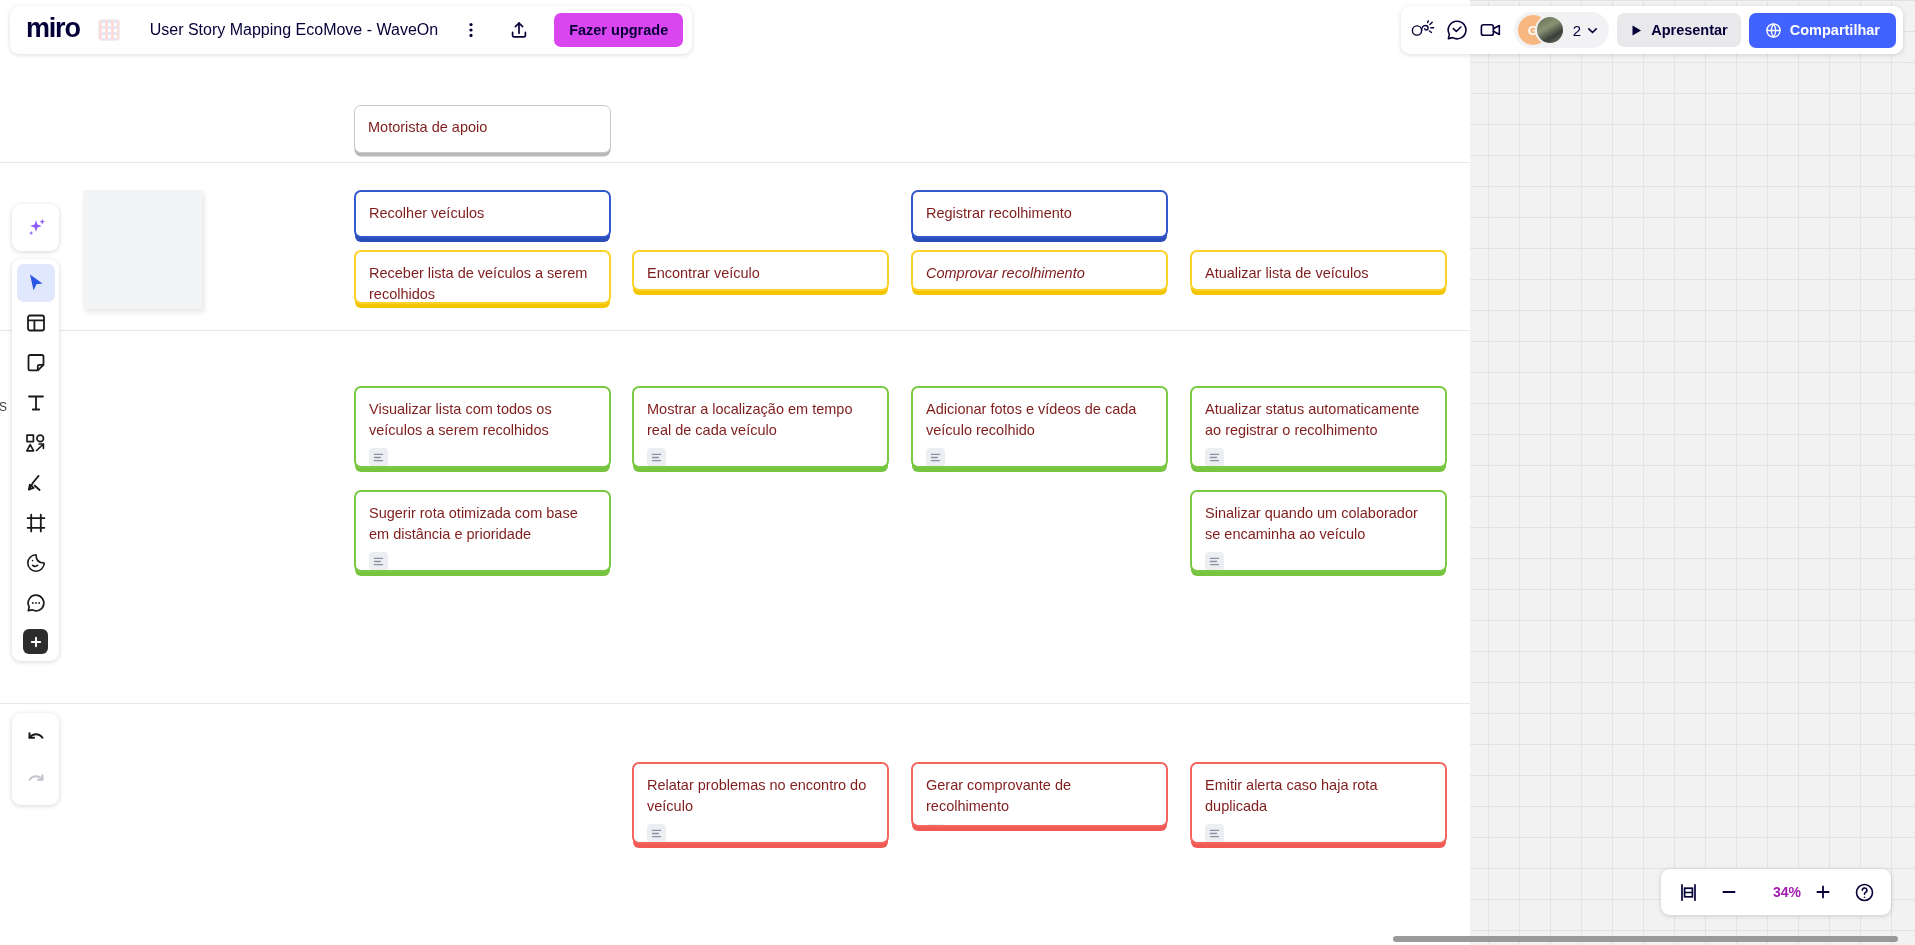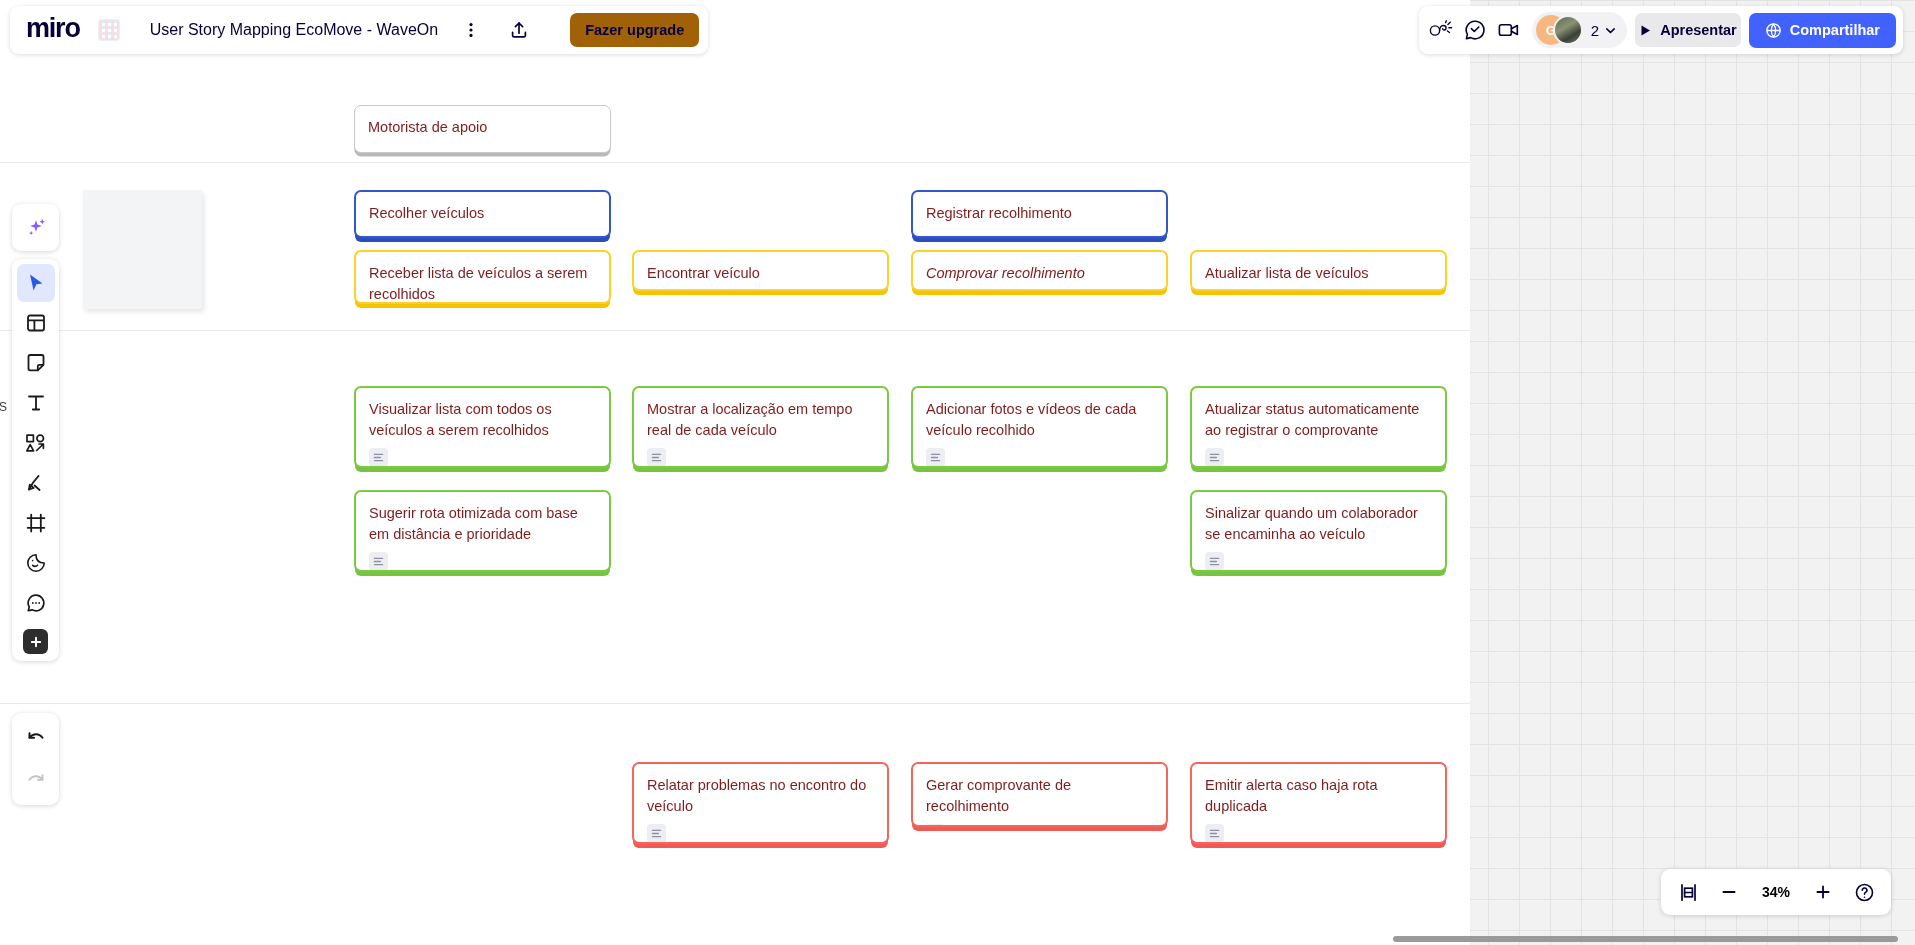--- a/index.html
+++ b/index.html
@@ -99,24 +99,24 @@
     background-size: 6px 6px;
     opacity: .9;
   }
   .board-title { font-size: 16px; color: #050038; white-space: nowrap; margin-left: 12px; }
   .icon-btn {
     width: 30px; height: 30px;
     display: flex; align-items: center; justify-content: center;
     border-radius: 6px; cursor: pointer; background: transparent; border: none;
   }
   .upgrade-btn {
-    background: #a16207; border: none; border-radius: 7px;
+    background: #d946ef; border: none; border-radius: 7px;
     font-family: "Liberation Sans", sans-serif;
     font-size: 14.5px; font-weight: 700; color: #050038;
-    padding: 9px 15px; cursor: pointer; margin-left: 18px;
+    padding: 9px 15px; cursor: pointer; margin-left: 2px;
   }
 
   .topbar-right {
     position: absolute; right: 12px; top: 6px;
     height: 48px;
     display: flex; align-items: center;
     background: #fff;
     border-radius: 9px;
     box-shadow: 0 1px 5px rgba(0,0,0,0.14);
     padding: 0 7px;
@@ -132,21 +132,21 @@
   .av1 { background: #f7b780; }
   .av2 { margin-left: -13px; border: 2px solid #f2f2f4; overflow: hidden;
          background: linear-gradient(150deg,#5d6b52 0%, #8a9274 40%, #3a3f38 70%, #6d7a60 100%); }
   .presence-count { font-size: 15px; color: #050038; margin: 0 5px 0 8px; font-weight: 500; }
 
   .present-btn {
     display: flex; align-items: center; gap: 8px;
     background: #e9e9ec; border: none; border-radius: 7px;
     font-family: "Liberation Sans", sans-serif;
     font-size: 14.5px; font-weight: 700; color: #050038;
-    padding: 9px 4px; cursor: pointer;
+    padding: 9px 13px; cursor: pointer;
   }
   .share-btn {
     display: flex; align-items: center; gap: 8px;
     background: #4262ff; border: none; border-radius: 7px;
     font-family: "Liberation Sans", sans-serif;
     font-size: 14.5px; font-weight: 700; color: #fff;
     padding: 9px 16px; cursor: pointer; margin-left: 4px;
   }
 
   
@@ -185,21 +185,21 @@
 
   
   .zoombar {
     position: absolute; right: 24px; bottom: 30px;
     height: 46px;
     background: #fff; border-radius: 9px;
     box-shadow: 0 1px 5px rgba(0,0,0,0.16);
     display: flex; align-items: center;
     padding: 0 8px; gap: 3px;
   }
-  .zoom-pct { font-size: 14px; font-weight: 700; color: #000000; width: 50px; text-align: center; cursor: pointer; }
+  .zoom-pct { font-size: 14px; font-weight: 700; color: #a21caf; width: 50px; text-align: right; cursor: pointer; }
 
   .hscroll {
     position: absolute; left: 1393px; bottom: 3px;
     width: 505px; height: 6px;
     background: #9a9a9a; border-radius: 3px;
   }
 </style>
 </head>
 <body>
 
@@ -247,21 +247,21 @@
       <div class="card green" style="left: 632px; top: 386px; width: 257px; height: 82px;"><span class="card-text">Mostrar a localização em tempo real de cada veículo</span><span class="desc-icon">
           <svg width="11" height="11" viewBox="0 0 11 11" fill="none" stroke="#8c92a4" stroke-width="1.3" stroke-linecap="round">
             <path d="M1.4 2.4h8.2M1.4 5.5h6M1.4 8.6h8.2"></path>
           </svg>
         </span></div>
       <div class="card green" style="left: 911px; top: 386px; width: 257px; height: 82px;"><span class="card-text">Adicionar fotos e vídeos de cada veículo recolhido</span><span class="desc-icon">
           <svg width="11" height="11" viewBox="0 0 11 11" fill="none" stroke="#8c92a4" stroke-width="1.3" stroke-linecap="round">
             <path d="M1.4 2.4h8.2M1.4 5.5h6M1.4 8.6h8.2"></path>
           </svg>
         </span></div>
-      <div class="card green" style="left: 1190px; top: 386px; width: 257px; height: 82px;"><span class="card-text">Atualizar status automaticamente ao registrar o comprovante</span><span class="desc-icon">
+      <div class="card green" style="left: 1190px; top: 386px; width: 257px; height: 82px;"><span class="card-text">Atualizar status automaticamente ao registrar o recolhimento</span><span class="desc-icon">
           <svg width="11" height="11" viewBox="0 0 11 11" fill="none" stroke="#8c92a4" stroke-width="1.3" stroke-linecap="round">
             <path d="M1.4 2.4h8.2M1.4 5.5h6M1.4 8.6h8.2"></path>
           </svg>
         </span></div>
       <div class="card green" style="left: 354px; top: 490px; width: 257px; height: 82px;"><span class="card-text">Sugerir rota otimizada com base em distância e prioridade</span><span class="desc-icon">
           <svg width="11" height="11" viewBox="0 0 11 11" fill="none" stroke="#8c92a4" stroke-width="1.3" stroke-linecap="round">
             <path d="M1.4 2.4h8.2M1.4 5.5h6M1.4 8.6h8.2"></path>
           </svg>
         </span></div>
       <div class="card green" style="left: 1190px; top: 490px; width: 257px; height: 82px;"><span class="card-text">Sinalizar quando um colaborador se encaminha ao veículo</span><span class="desc-icon">

